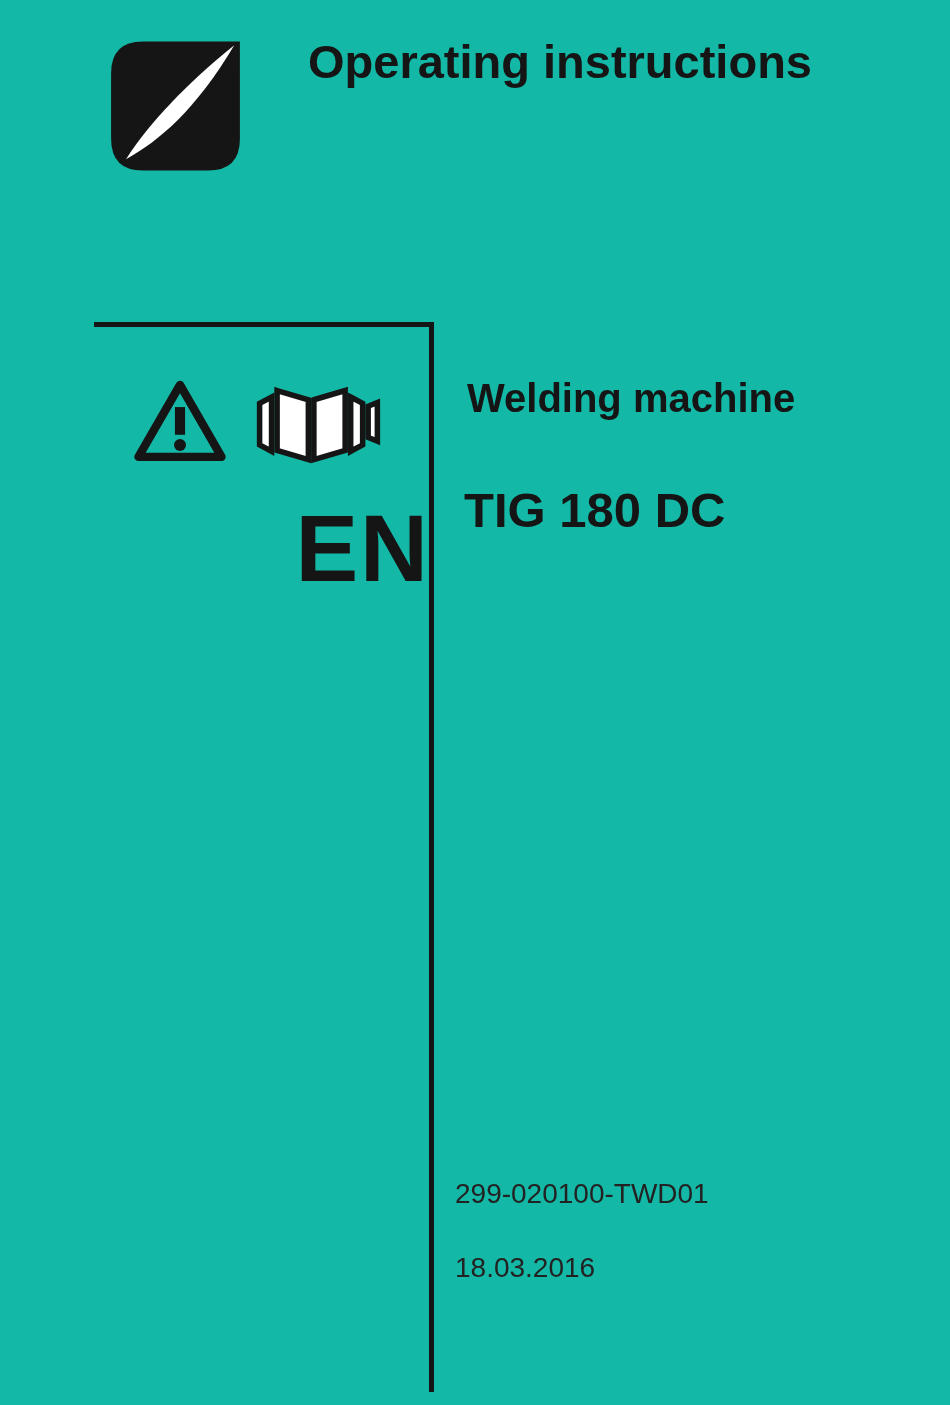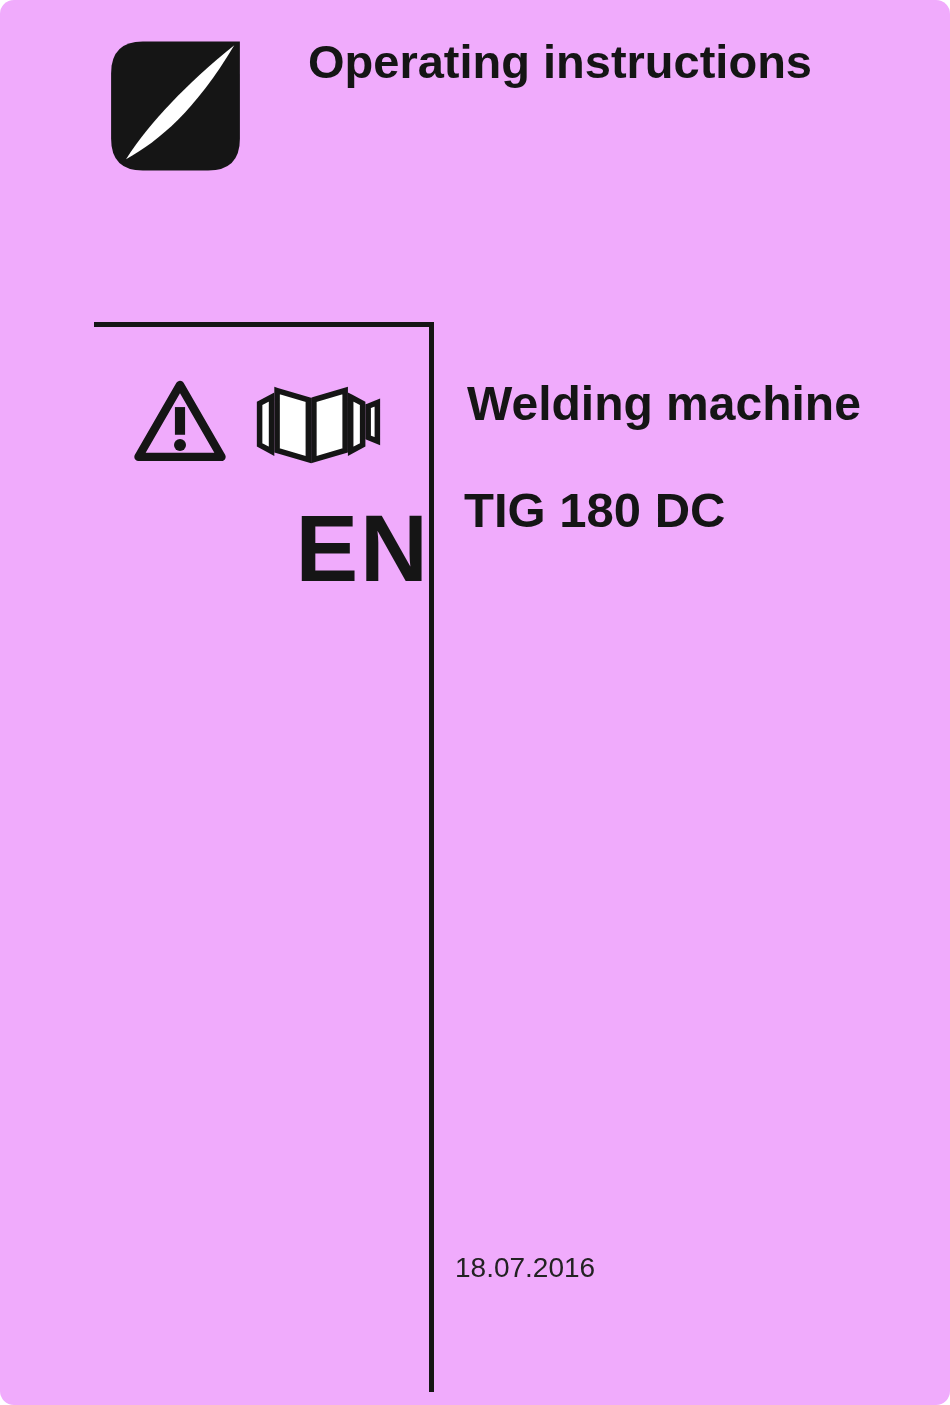--- a/index.html
+++ b/index.html
@@ -6,23 +6,22 @@
     margin: 0;
     padding: 0;
     background: #ffffff;
     font-family: "Liberation Sans", sans-serif;
     color: #1a1a1a;
   }
   .page {
     position: relative;
     width: 950px;
     height: 1405px;
-    background: #f0abfc;
+    background: #14b8a6;
     overflow: hidden;
-    border-radius: 14px;
   }
   .logo {
     position: absolute;
     left: 103px;
     top: 36px;
     width: 145px;
     height: 140px;
   }
   .logo svg { width: 100%; height: 100%; display: block; }
   .title {
@@ -75,21 +74,21 @@
     text-align: right;
     font-size: 94px;
     font-weight: bold;
     color: #151515;
     letter-spacing: 2px;
   }
   .machine-type {
     position: absolute;
     left: 467px;
     top: 376px;
-    font-size: 48px;
+    font-size: 40px;
     font-weight: bold;
     color: #151515;
     white-space: nowrap;
   }
   .model {
     position: absolute;
     left: 464px;
     top: 482px;
     font-size: 49px;
     font-weight: bold;
@@ -151,15 +150,16 @@
           <path d="M124 35 L134 31 L134 73 L124 69 Z"></path>
         </g>
       </svg>
     </span>
   </div>
 
   <div class="lang">EN</div>
 
   <div class="machine-type">Welding machine</div>
   <div class="model">TIG 180 DC</div>
-  <div class="date">18.07.2016</div>
+  <div class="docnum">299-020100-TWD01</div>
+  <div class="date">18.03.2016</div>
 
 </div>
 
 </body></html>

